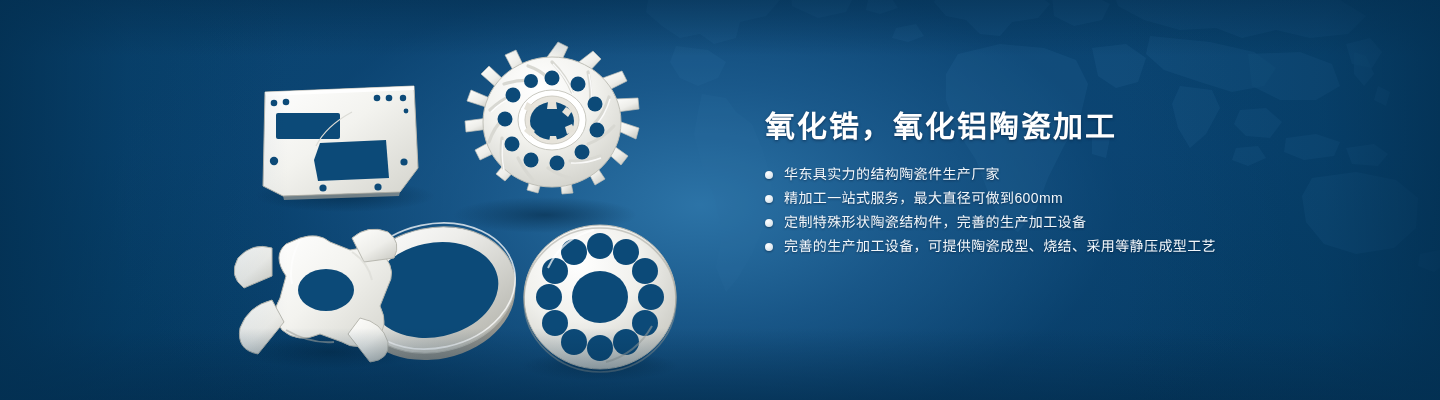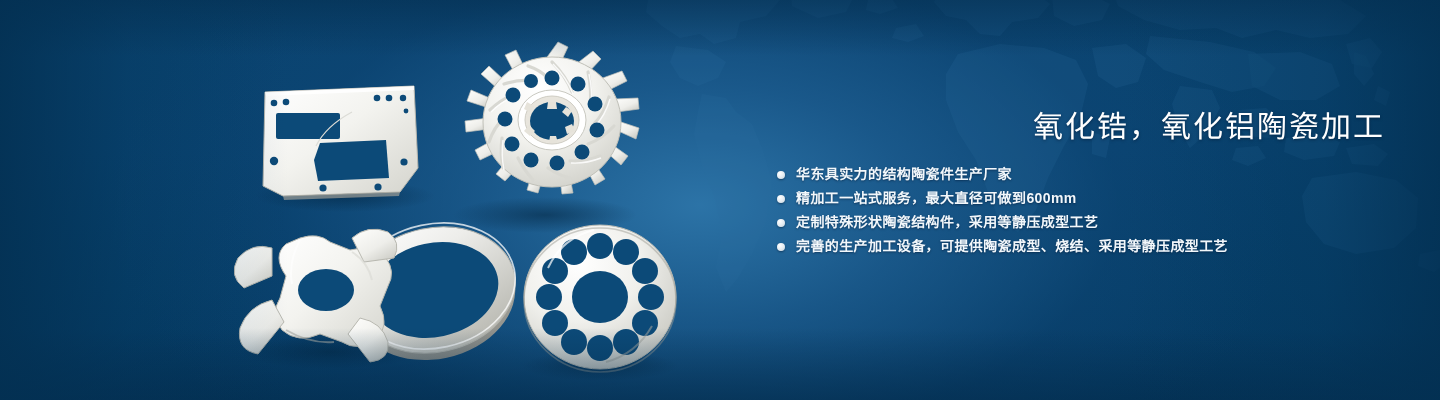--- a/index.html
+++ b/index.html
@@ -35,25 +35,24 @@
                              rgba(3,44,76,0) 82%,rgba(3,44,76,.62) 100%);
   }
   
   .products{position:absolute;left:0;top:0;width:720px;height:400px;}
   .products svg{display:block;width:720px;height:400px;}
 
   
   .copy{position:absolute;left:765px;top:108px;width:620px;}
   .headline{
     color:#ffffff;font-size:30px;line-height:38px;letter-spacing:2px;
-    font-weight:400;margin:0 0 20px 0;white-space:nowrap;
+    font-weight:700;margin:0 0 20px 0;white-space:nowrap;
     text-shadow:0 1px 3px rgba(0,20,45,.55);
-    text-align:right;
-  }
-  .bullets{list-style:none;margin:12px;padding:0;font-weight:bold;}
+  }
+  .bullets{list-style:none;margin:0;padding:0;}
   .bullets li{
     display:flex;align-items:center;
     margin:0 0 7px 0;color:#f2f7fb;font-size:14px;line-height:17px;
     letter-spacing:.4px;text-shadow:0 1px 2px rgba(0,20,45,.5);
     white-space:nowrap;
   }
   .dot{
     width:8px;height:8px;border-radius:50%;
     background:radial-gradient(circle at 35% 30%,#ffffff 0%,#e3ebf1 55%,#c3ced6 100%);
     margin-right:11px;flex:0 0 auto;
@@ -318,21 +317,21 @@
       <li>
         <span class="dot"></span>
         <span>华东具实力的结构陶瓷件生产厂家</span>
       </li>
       <li>
         <span class="dot"></span>
         <span>精加工一站式服务，最大直径可做到600mm</span>
       </li>
       <li>
         <span class="dot"></span>
-        <span>定制特殊形状陶瓷结构件，采用等静压成型工艺</span>
+        <span>定制特殊形状陶瓷结构件，完善的生产加工设备</span>
       </li>
       <li>
         <span class="dot"></span>
         <span>完善的生产加工设备，可提供陶瓷成型、烧结、采用等静压成型工艺</span>
       </li>
     </ul>
   </div>
 
 </div>
 

